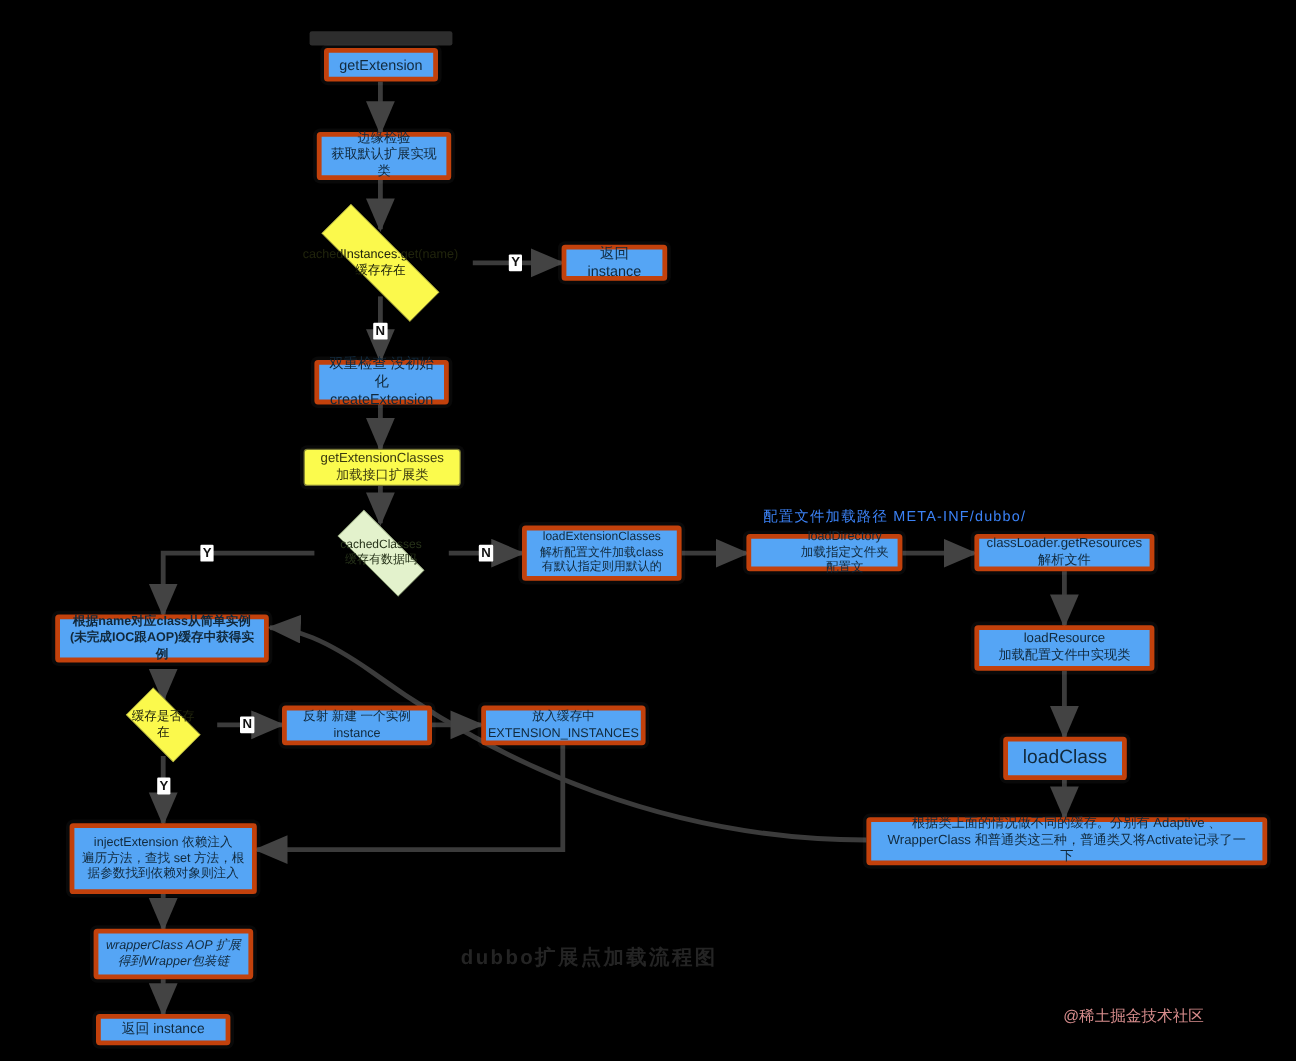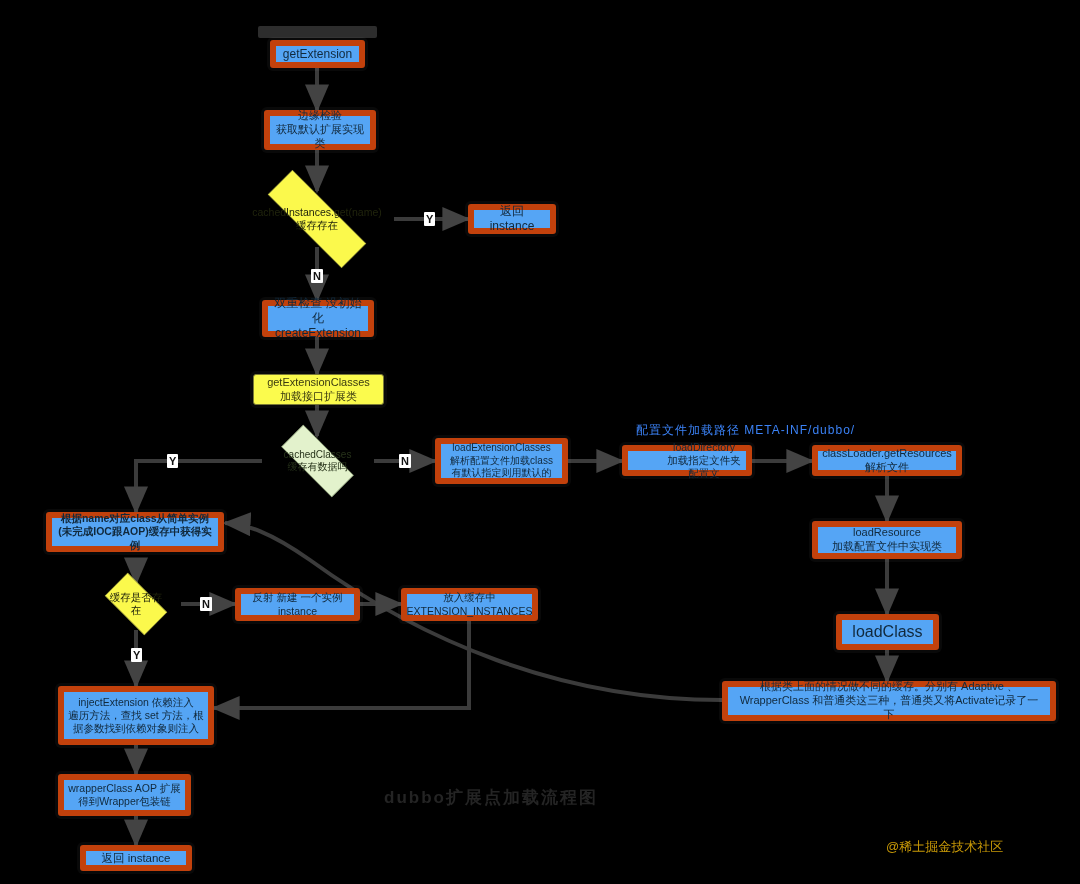--- a/index.html
+++ b/index.html
@@ -9,21 +9,21 @@
     background:#000;
   }
   #canvas{position:absolute;inset:0;width:1080px;height:884px;}
   svg.edges{position:absolute;left:0;top:0;width:1080px;height:884px;pointer-events:none;}
 
   .node{
     position:absolute;box-sizing:border-box;
     display:flex;align-items:center;justify-content:center;
     text-align:center;line-height:1.25;
     color:#14202b;
-    border:6px solid #c2410c;
+    border:4px solid #c2410c;
     border-radius:3px;
     box-shadow:0 0 0 3px rgba(255,255,255,0.035);
     z-index:3;
   }
   .node .txt{display:block;padding:0 4px;white-space:pre-line;}
   .blue{background:#55a5f5;color:#102a3c;}
   .blue .txt{color:#11293c;}
   .yellowbox{background:#fbfb4d;border:1px solid #7a7a34;color:#3a3a10;}
 
   .diamond{
@@ -52,21 +52,21 @@
 
   .ghost{
     position:absolute;z-index:1;color:#3b82f6;
     font-size:12px;letter-spacing:1px;white-space:nowrap;
   }
   .ghost-big{
     position:absolute;z-index:1;color:#242424;
     font-size:17px;font-weight:bold;letter-spacing:2px;white-space:nowrap;
   }
   .watermark{
-    position:absolute;z-index:8;color:#eab308;
+    position:absolute;z-index:8;color:#fca5a5;
     font-size:13px;white-space:nowrap;opacity:.85;
   }
   .topbar{
     position:absolute;z-index:0;background:#2d2d2d;border-radius:2px;
   }
 </style>
 </head>
 <body>
 
 <div id="canvas">
@@ -211,21 +211,21 @@
     <span class="txt">放入缓存中
 EXTENSION_INSTANCES</span>
   </div>
 
   <div class="node blue" style="left:58px;top:686px;width:156px;height:59px;font-size:10.5px;">
     <span class="txt">injectExtension 依赖注入
 遍历方法，查找 set 方法，根
 据参数找到依赖对象则注入</span>
   </div>
 
-  <div class="node blue" style="left:58px;top:774px;width:133px;height:42px;font-size:10.5px;">
+  <div class="node blue" style="left:78px;top:774px;width:133px;height:42px;font-size:10.5px;font-style:italic;">
     <span class="txt">wrapperClass  AOP 扩展
 得到Wrapper包装链</span>
   </div>
 
   <div class="node blue" style="left:80px;top:845px;width:112px;height:26px;font-size:11.5px;">
     <span class="txt">返回 instance</span>
   </div>
 
   <div class="edgelabel" style="left:424px;top:212px;">Y</div>
   <div class="edgelabel" style="left:311px;top:269px;">N</div>

